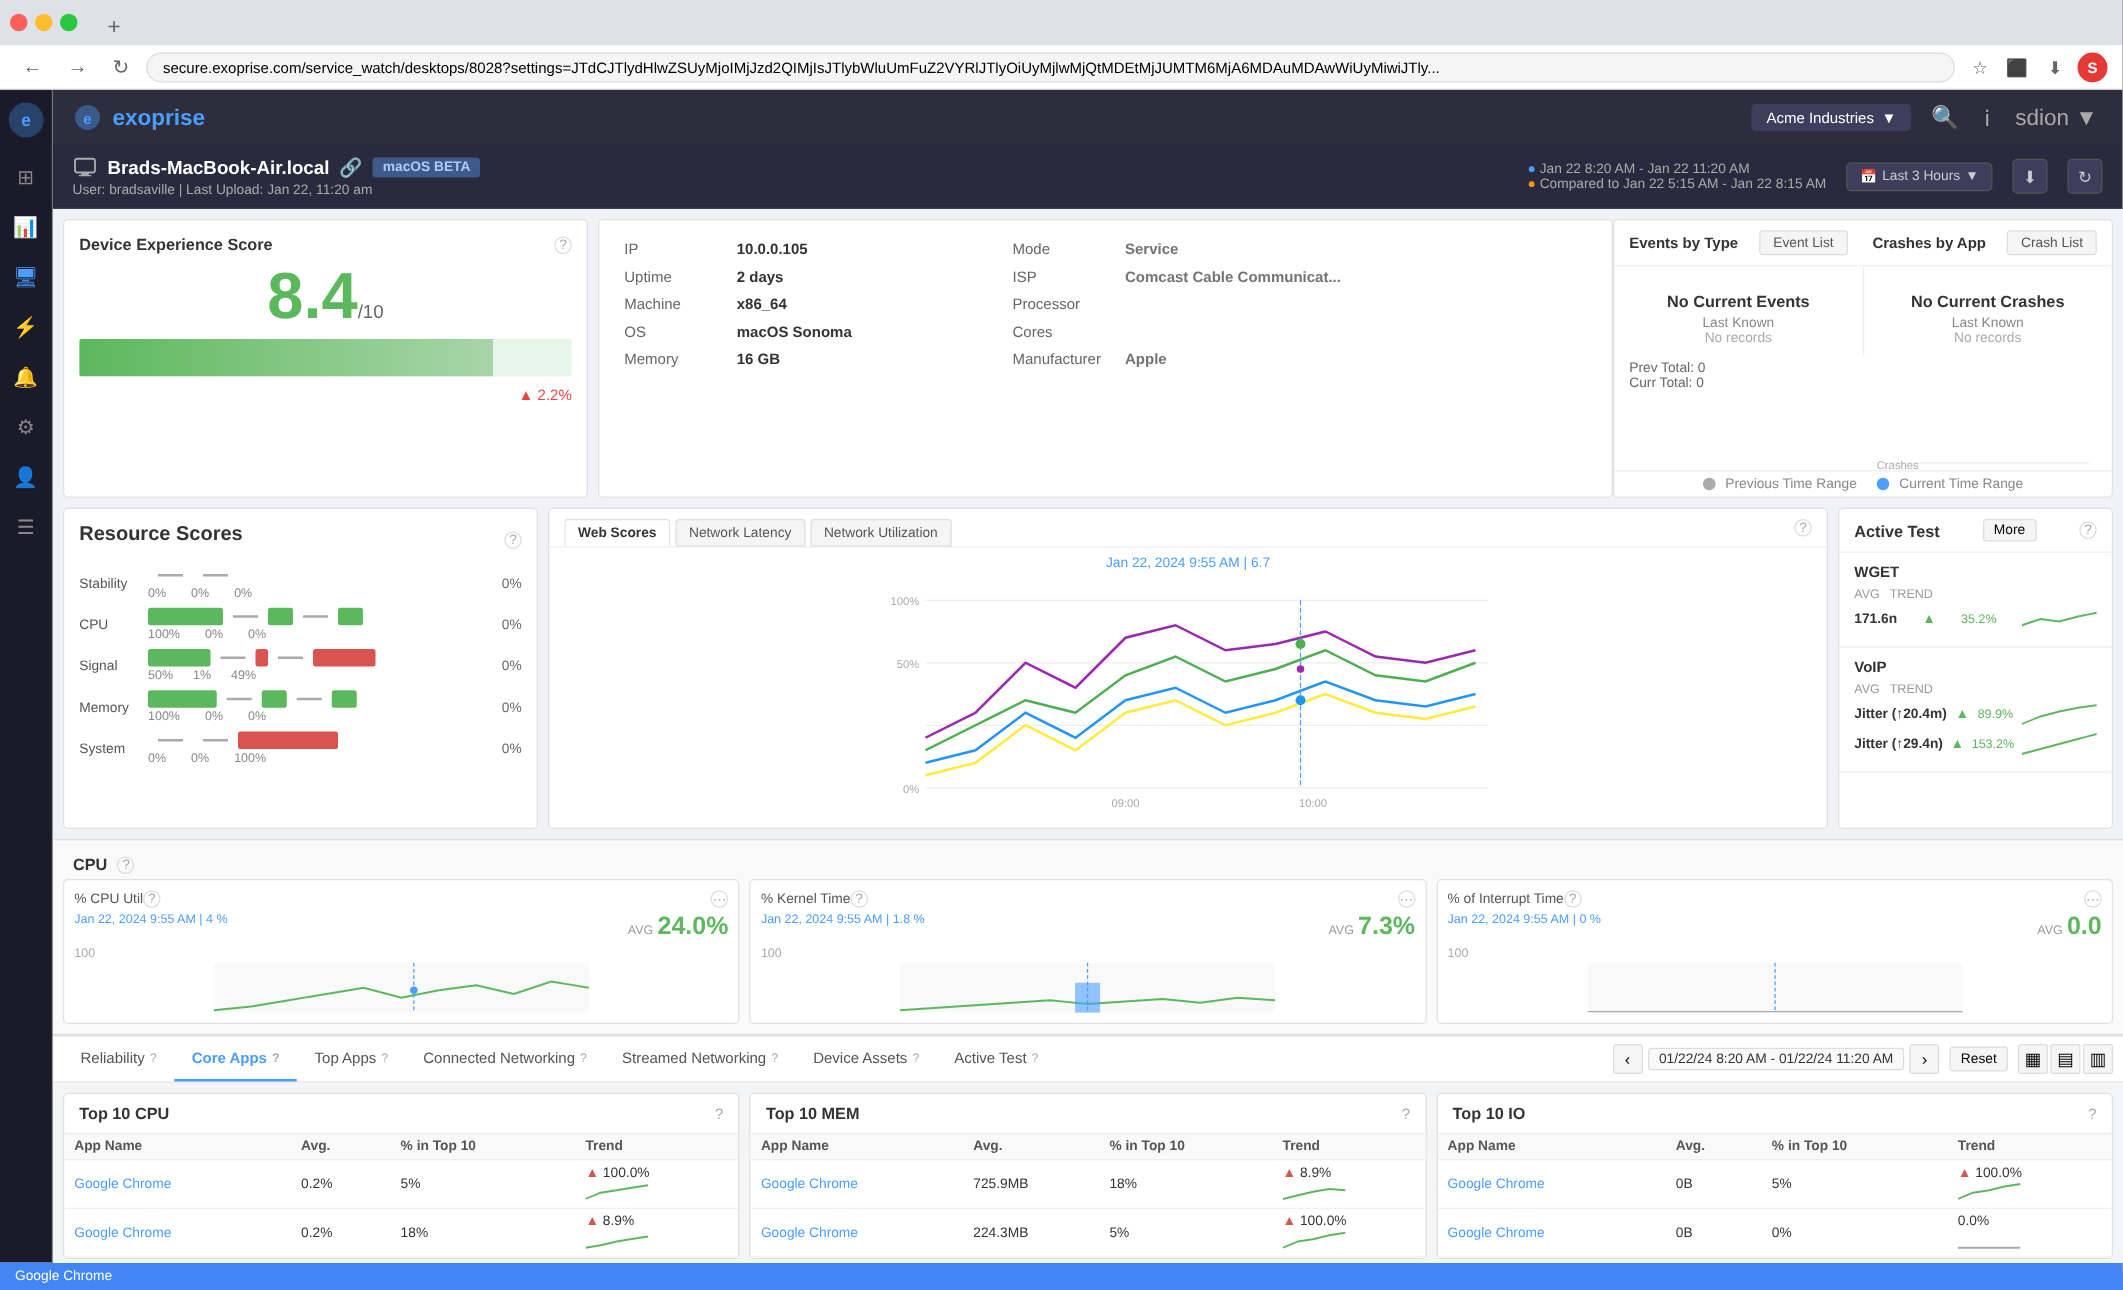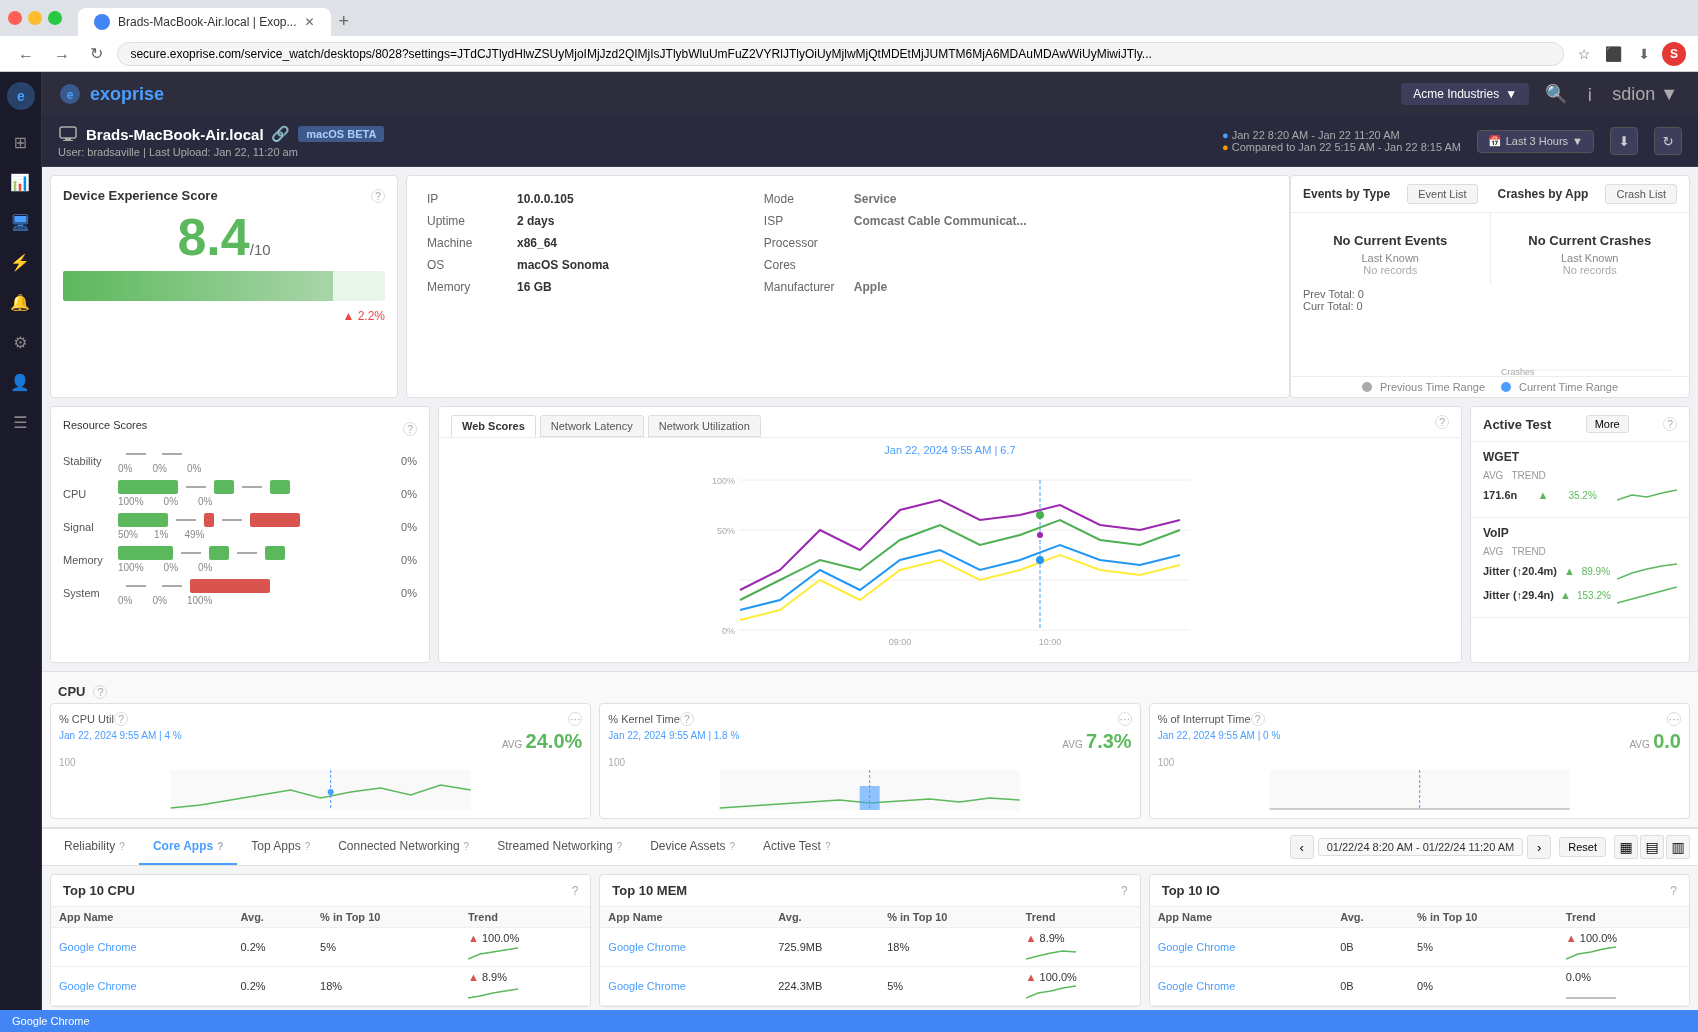--- a/index.html
+++ b/index.html
@@ -55,21 +55,21 @@
     
     .content-area { flex: 1; overflow-y: auto; background: #f0f2f5; }
     
     
     .top-row { display: flex; gap: 0; padding: 8px 8px 0; }
     
     
     .card { background: #fff; border: 1px solid #e0e0e0; border-radius: 4px; }
     
     
-    .score-card { width: 348px; margin-right: 8px; padding: 12px; }
+    .score-card { width: 420px; margin-right: 8px; padding: 12px; }
     .score-card-header { display: flex; justify-content: space-between; align-items: center; margin-bottom: 8px; }
     .score-card-title { font-size: 13px; font-weight: bold; color: #333; }
     .score-number { text-align: center; }
     .score-big { font-size: 52px; font-weight: bold; color: #5cb85c; line-height: 1; }
     .score-denom { font-size: 15px; color: #666; }
     .score-bar-container { margin: 8px 0; height: 30px; background: #e8f5e9; border-radius: 2px; overflow: hidden; }
     .score-bar { height: 100%; background: linear-gradient(to right, #5cb85c, #a8d5a8); }
     .score-trend { text-align: right; color: #ef4444; font-size: 12px; }
     
     
@@ -93,21 +93,21 @@
     .last-known { font-size: 11px; color: #888; text-align: center; }
     .no-records { font-size: 11px; color: #aaa; text-align: center; }
     .events-legend { display: flex; gap: 16px; justify-content: center; font-size: 11px; color: #888; padding: 4px 8px; border-top: 1px solid #eee; }
     .legend-dot { width: 10px; height: 10px; border-radius: 50%; display: inline-block; margin-right: 4px; }
     
     
     .middle-row { display: flex; gap: 8px; padding: 8px; }
     
     
     .resource-card { width: 380px; padding: 12px; }
-    .resource-title { font-size: 11px; font-weight: normal; margin-bottom: 8px; }
+    .resource-title { font-size: 16px; font-weight: bold; margin-bottom: 8px; }
     .resource-row { display: flex; align-items: center; margin-bottom: 6px; }
     .resource-label { width: 55px; font-size: 11px; color: #555; }
     .resource-bars { flex: 1; }
     .resource-bar-row { display: flex; align-items: center; gap: 4px; margin-bottom: 2px; }
     .rbar { height: 14px; border-radius: 2px; }
     .rbar-green { background: #5cb85c; }
     .rbar-red { background: #d9534f; }
     .resource-score { width: 30px; font-size: 11px; color: #666; text-align: right; }
     
     
@@ -185,25 +185,20 @@
 
 <div class="browser-frame">
 
   <div class="browser-titlebar">
     <div class="browser-controls">
       <button class="browser-btn btn-close"></button>
       <button class="browser-btn btn-min"></button>
       <button class="browser-btn btn-max"></button>
     </div>
     <div class="tab-bar" style="flex:1;display:flex;align-items:flex-end;background:transparent;">
-      <div class="tab">
-        <div class="tab-favicon"></div>
-        <span>Brads-MacBook-Air.local | Exop...</span>
-        <span class="tab-close">✕</span>
-      </div>
       <button class="new-tab-btn">+</button>
     </div>
   </div>
 
   <div class="address-bar">
     <button class="nav-btn">←</button>
     <button class="nav-btn">→</button>
     <button class="nav-btn">↻</button>
     <input class="url-input" type="text" value="secure.exoprise.com/service_watch/desktops/8028?settings=JTdCJTlydHlwZSUyMjoIMjJzd2QIMjIsJTlybWluUmFuZ2VYRlJTlyOiUyMjlwMjQtMDEtMjJUMTM6MjA6MDAuMDAwWiUyMiwiJTly..." style="">
     <div class="addr-icons">

